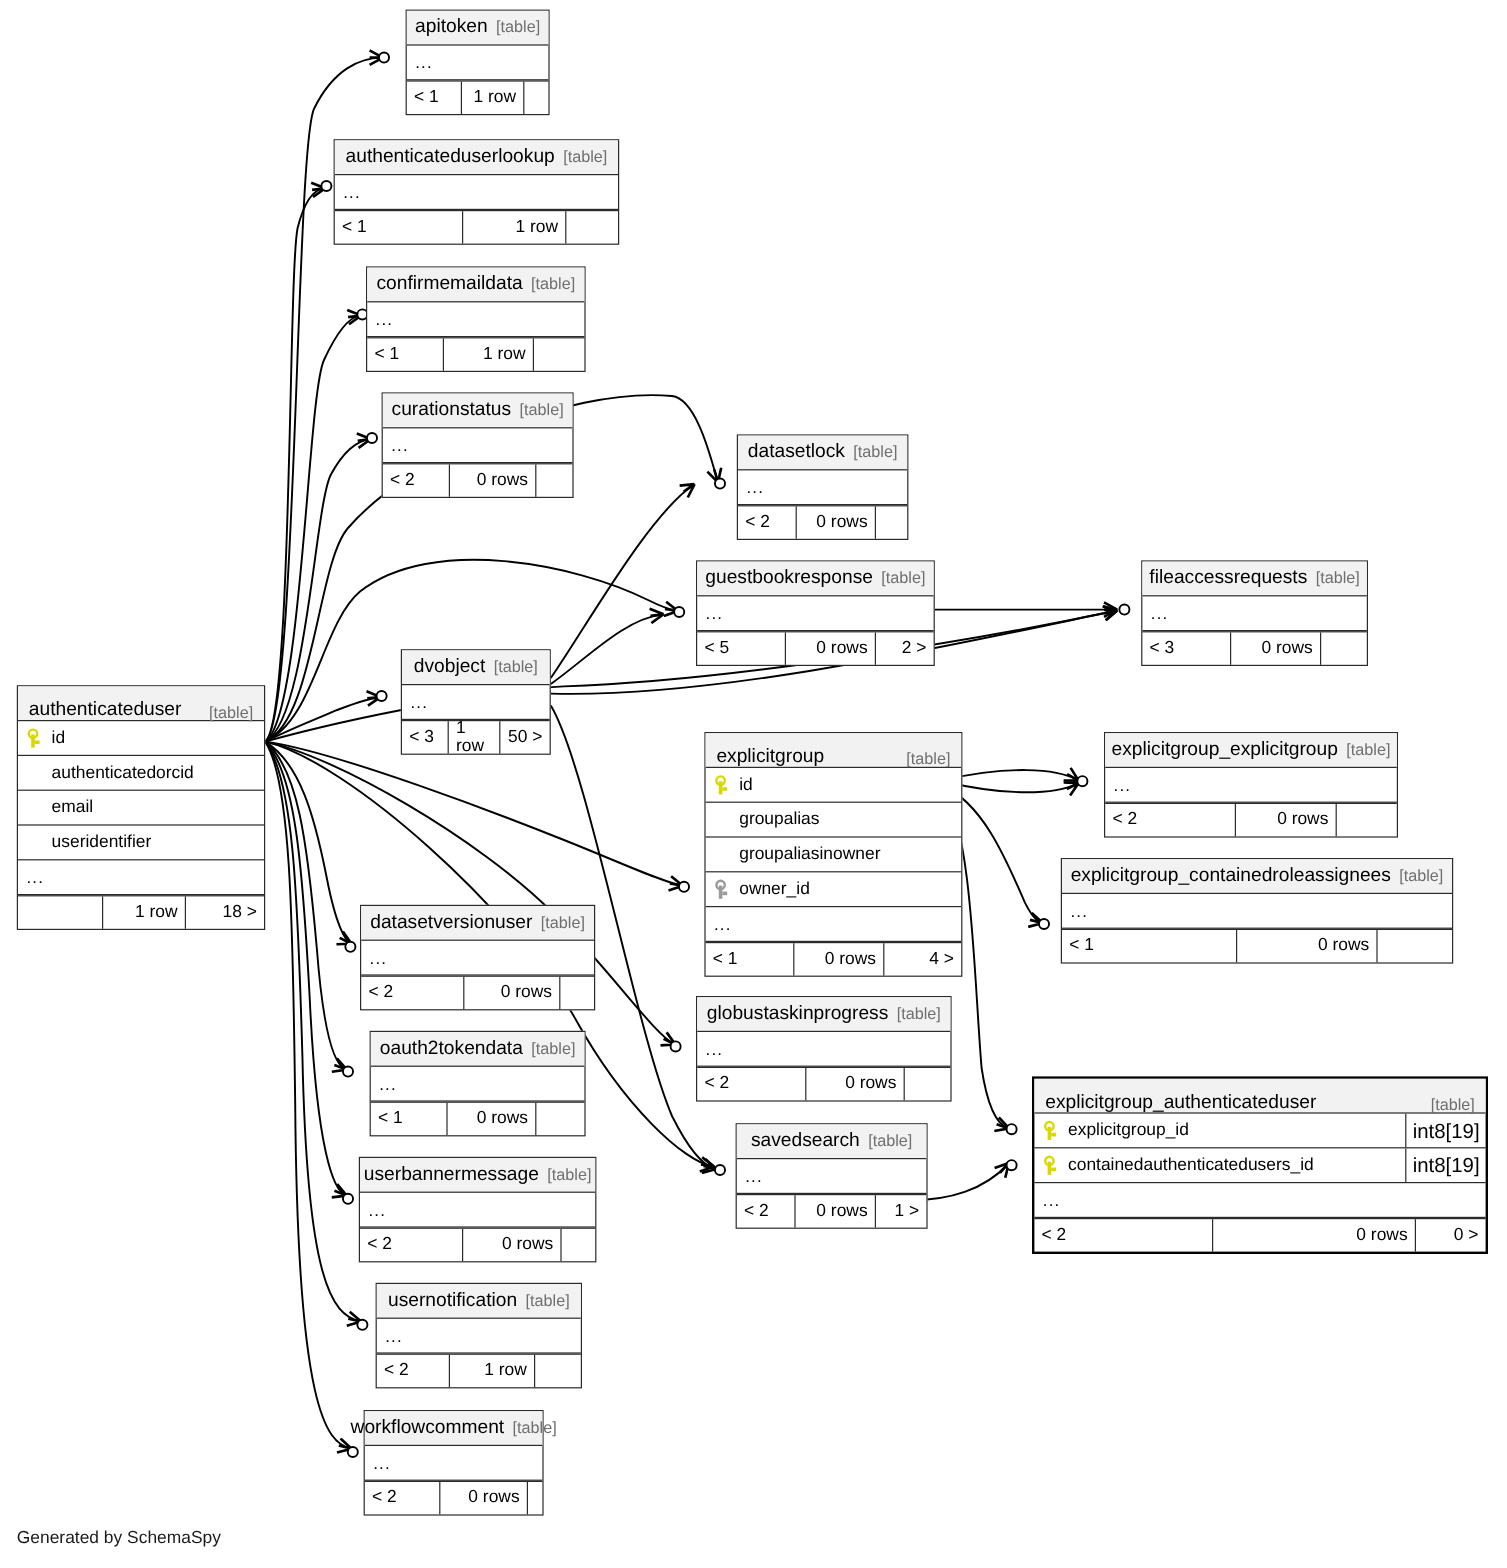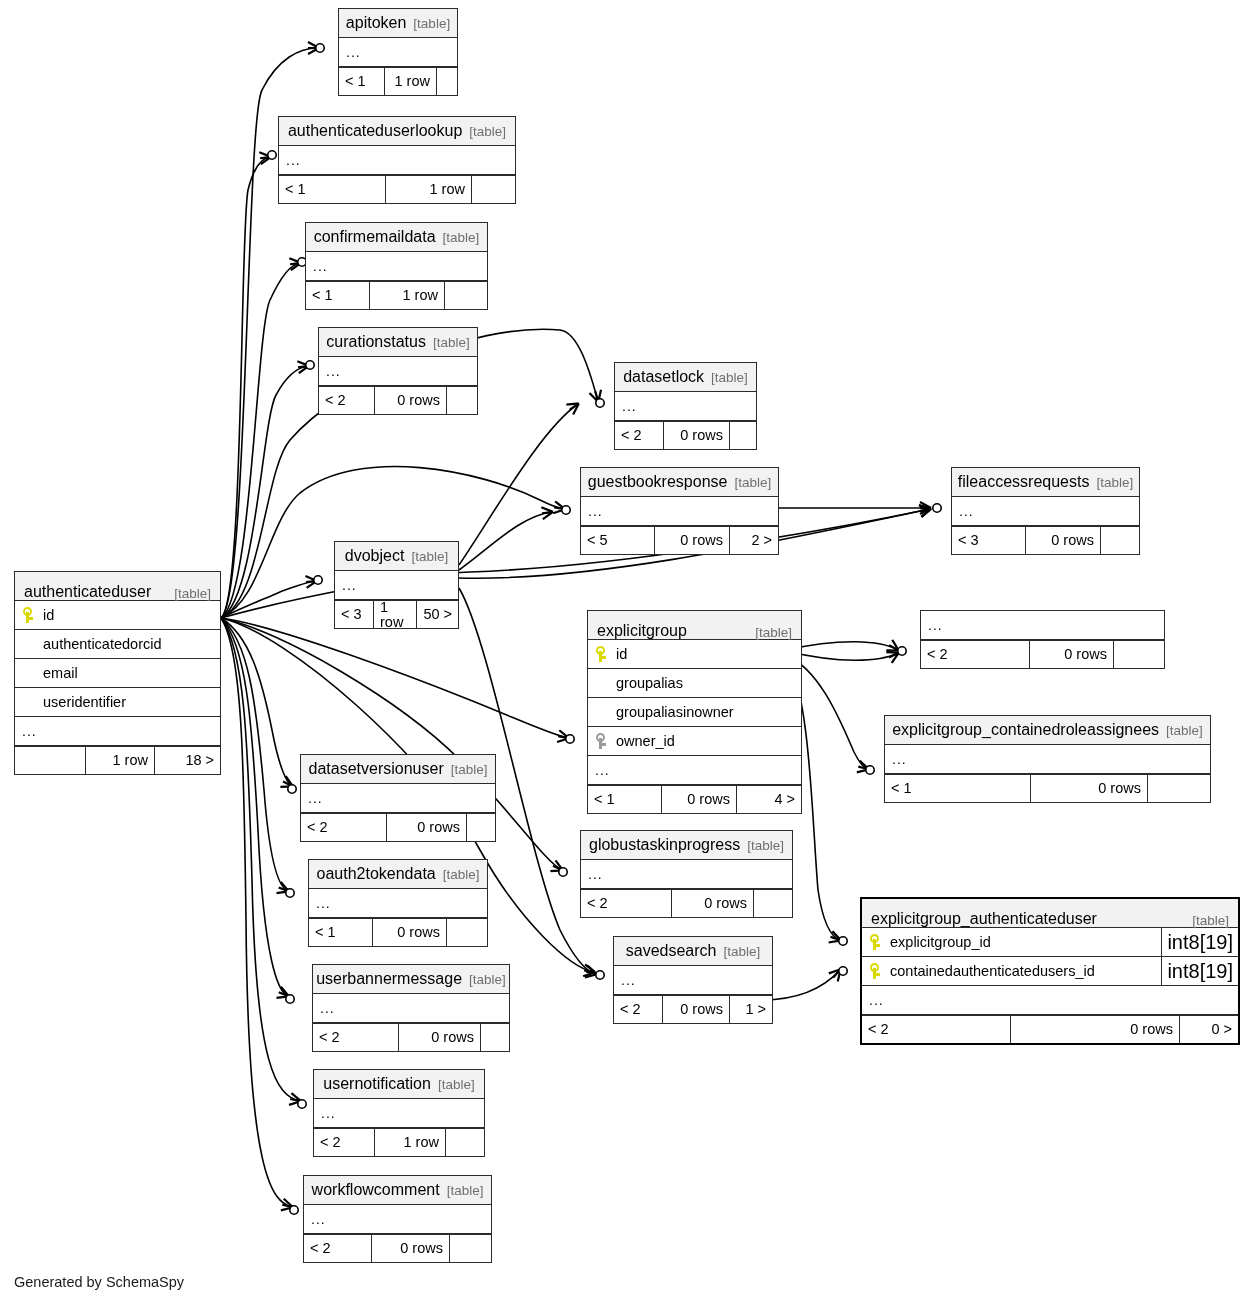--- a/index.html
+++ b/index.html
@@ -47,21 +47,21 @@
   .trow:last-child{border-bottom:none;}
 
   .colrow{
     height:29px;display:flex;align-items:center;
     border-bottom:1px solid #2b2b2b;box-sizing:border-box;
     white-space:nowrap;
   }
   .colrow .kslot{width:26px;display:flex;align-items:center;justify-content:center;flex:0 0 26px;}
   .colrow .cname{flex:1 1 auto;padding-left:2px;font-size:14.5px;}
   .colrow .ctype{flex:0 0 auto;border-left:1px solid #2b2b2b;height:100%;display:flex;align-items:center;
-                 padding:0 5px;font-size:20px;box-sizing:border-box;}
+                 padding:0 5px;font-size:17px;box-sizing:border-box;}
 
   .ftr{
     height:28px;display:flex;align-items:stretch;
     box-sizing:border-box;border-top:1px solid #2b2b2b;
   }
   .ftr > div{
     display:flex;align-items:center;box-sizing:border-box;
     font-size:14.5px;padding:0 6px;
   }
   .fc-l{justify-content:flex-start;}
@@ -301,20 +301,23 @@
           <span class="cname">owner_id</span>
         </div>
         <div class="trow ell">...</div>
         <div class="ftr">
           <div class="fc-l" style="width: 73px;">&lt; 1</div>
           <div class="fc-m" style="width: 75px;">0 rows</div>
           <div class="fc-r" style="flex: 1 1 auto;">4 &gt;</div>
         </div>
       </div>
       <div class="tbl" style="left: 920px; top: 610px; width: 245px;">
+        <div class="thdr">
+          <span><span class="tname">explicitgroup_explicitgroup</span><span class="ttag">[table]</span></span>
+        </div>
         <div class="trow ell">...</div>
         <div class="ftr">
           <div class="fc-l" style="width: 108px;">&lt; 2</div>
           <div class="fc-m" style="width: 84px;">0 rows</div>
           <div class="fc-r" style="flex: 1 1 auto;"></div>
         </div>
       </div>
       <div class="tbl" style="left: 884px; top: 715px; width: 327px;">
         <div class="thdr">
           <span><span class="tname">explicitgroup_containedroleassignees</span><span class="ttag">[table]</span></span>
@@ -397,21 +400,21 @@
           <span class="cname">containedauthenticatedusers_id</span>
           <span class="ctype">int8[19]</span>
         </div>
         <div class="trow ell">...</div>
         <div class="ftr">
           <div class="fc-l" style="width: 148px;">&lt; 2</div>
           <div class="fc-m" style="width: 169px;">0 rows</div>
           <div class="fc-r" style="flex: 1 1 auto;">0 &gt;</div>
         </div>
       </div>
-      <div class="tbl" style="left: 312px; top: 964px; width: 198px;">
+      <div class="tbl" style="left: 299px; top: 964px; width: 198px;">
         <div class="thdr">
           <span><span class="tname">userbannermessage</span><span class="ttag">[table]</span></span>
         </div>
         <div class="trow ell">...</div>
         <div class="ftr">
           <div class="fc-l" style="width: 85px;">&lt; 2</div>
           <div class="fc-m" style="width: 82px;">0 rows</div>
           <div class="fc-r" style="flex: 1 1 auto;"></div>
         </div>
       </div>
@@ -419,21 +422,21 @@
         <div class="thdr">
           <span><span class="tname">usernotification</span><span class="ttag">[table]</span></span>
         </div>
         <div class="trow ell">...</div>
         <div class="ftr">
           <div class="fc-l" style="width: 60px;">&lt; 2</div>
           <div class="fc-m" style="width: 71px;">1 row</div>
           <div class="fc-r" style="flex: 1 1 auto;"></div>
         </div>
       </div>
-      <div class="tbl" style="left: 303px; top: 1175px; width: 189px; text-align: right;">
+      <div class="tbl" style="left: 303px; top: 1175px; width: 150px; text-align: right;">
         <div class="thdr">
           <span><span class="tname">workflowcomment</span><span class="ttag">[table]</span></span>
         </div>
         <div class="trow ell">...</div>
         <div class="ftr">
           <div class="fc-l" style="width: 67px;">&lt; 2</div>
           <div class="fc-m" style="width: 78px;">0 rows</div>
           <div class="fc-r" style="flex: 1 1 auto;"></div>
         </div>
       </div>

